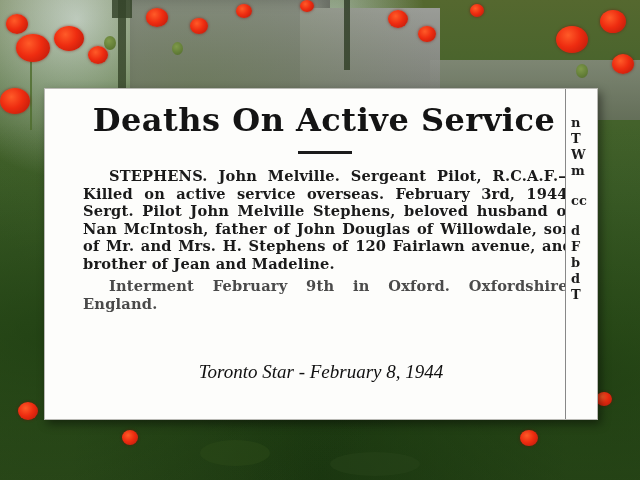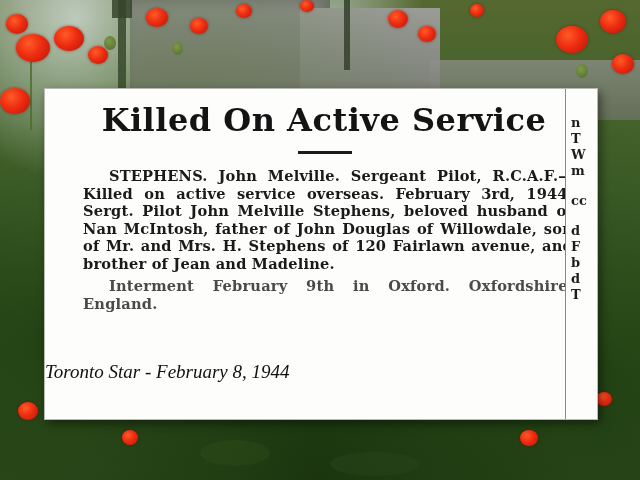--- a/index.html
+++ b/index.html
@@ -151,20 +151,21 @@
     margin-top: 5px;
   }
   .faded {
     color: #4a4a4a;
   }
   .caption {
     position: absolute;
     left: 0;
     top: 272px;
     width: 552px;
+    text-align: center;
     font-family: "Liberation Serif", serif;
     font-style: italic;
     font-size: 19px;
     color: #111;
   }
   
   .side-col {
     position: absolute;
     right: 0;
     top: 0;
@@ -229,21 +230,21 @@
     <div class="bud" style="left:576px; top:64px; width:12px; height:14px;"></div>
 
     <div class="blur-speck" style="left:200px; top:440px; width:70px; height:26px; background:#2c4a18;"></div>
     <div class="blur-speck" style="left:330px; top:452px; width:90px; height:24px; background:#27431a;"></div>
     <div class="blur-speck" style="left:440px; top:140px; width:120px; height:40px; background:#3d5f26;"></div>
   </div>
 
   <div class="clipping">
     <div class="clip-inner">
 
-      <div class="headline">Killed On Active Service</div>
+      <div class="headline">Deaths On Active Service</div>
       <div class="rule"></div>
 
       <div class="body-col">
         <span class="lede">STEPHENS. John Melville. Sergeant Pilot, R.C.A.F.—Killed on active service overseas. February 3rd, 1944. Sergt. Pilot John Melville Stephens, beloved husband of Nan McIntosh, father of John Douglas of Willowdale, son of Mr. and Mrs. H. Stephens of 120 Fairlawn avenue, and brother of Jean and Madeline.</span>
         <span class="para2 faded">Interment February 9th in Oxford. Oxfordshire, England.</span>
       </div>
 
       <div class="caption">Toronto Star - February 8, 1944</div>
 
       <div class="side-col">

